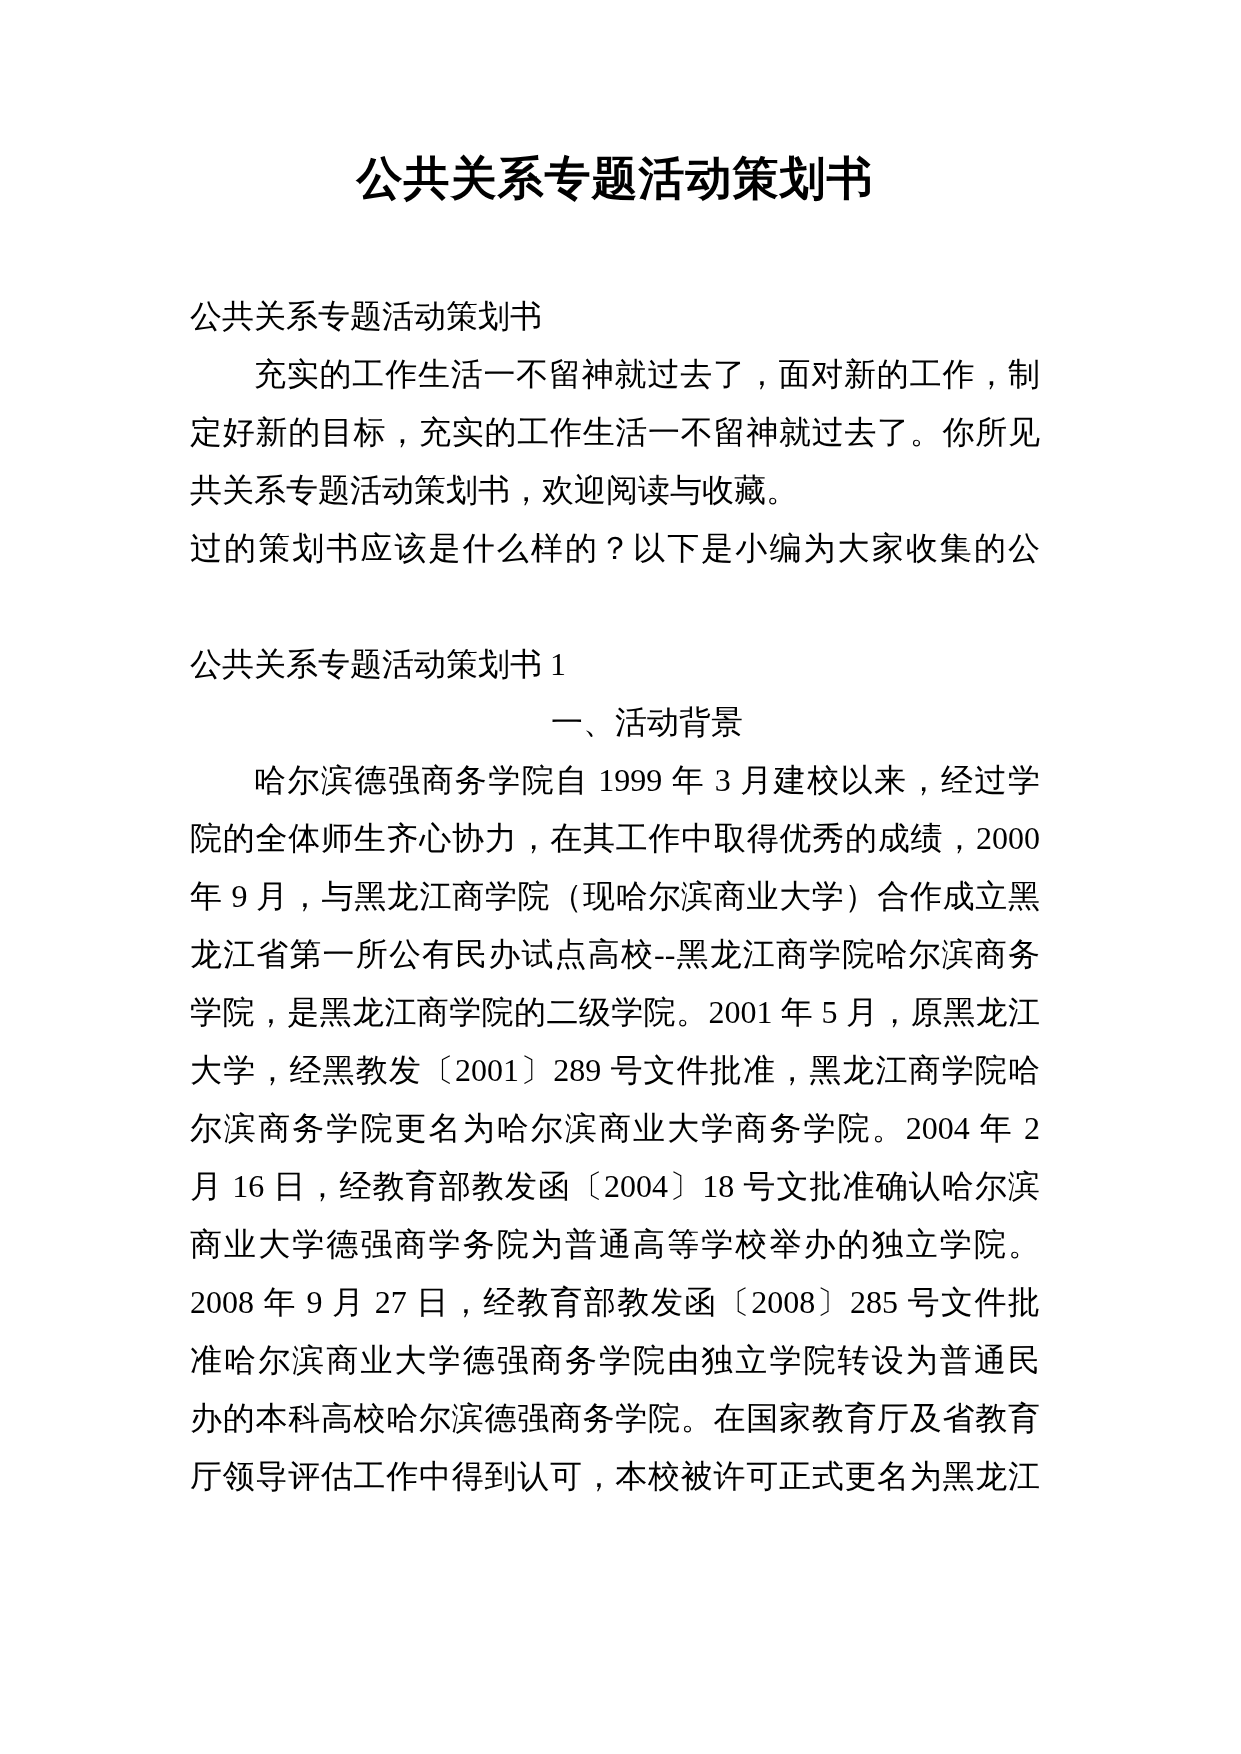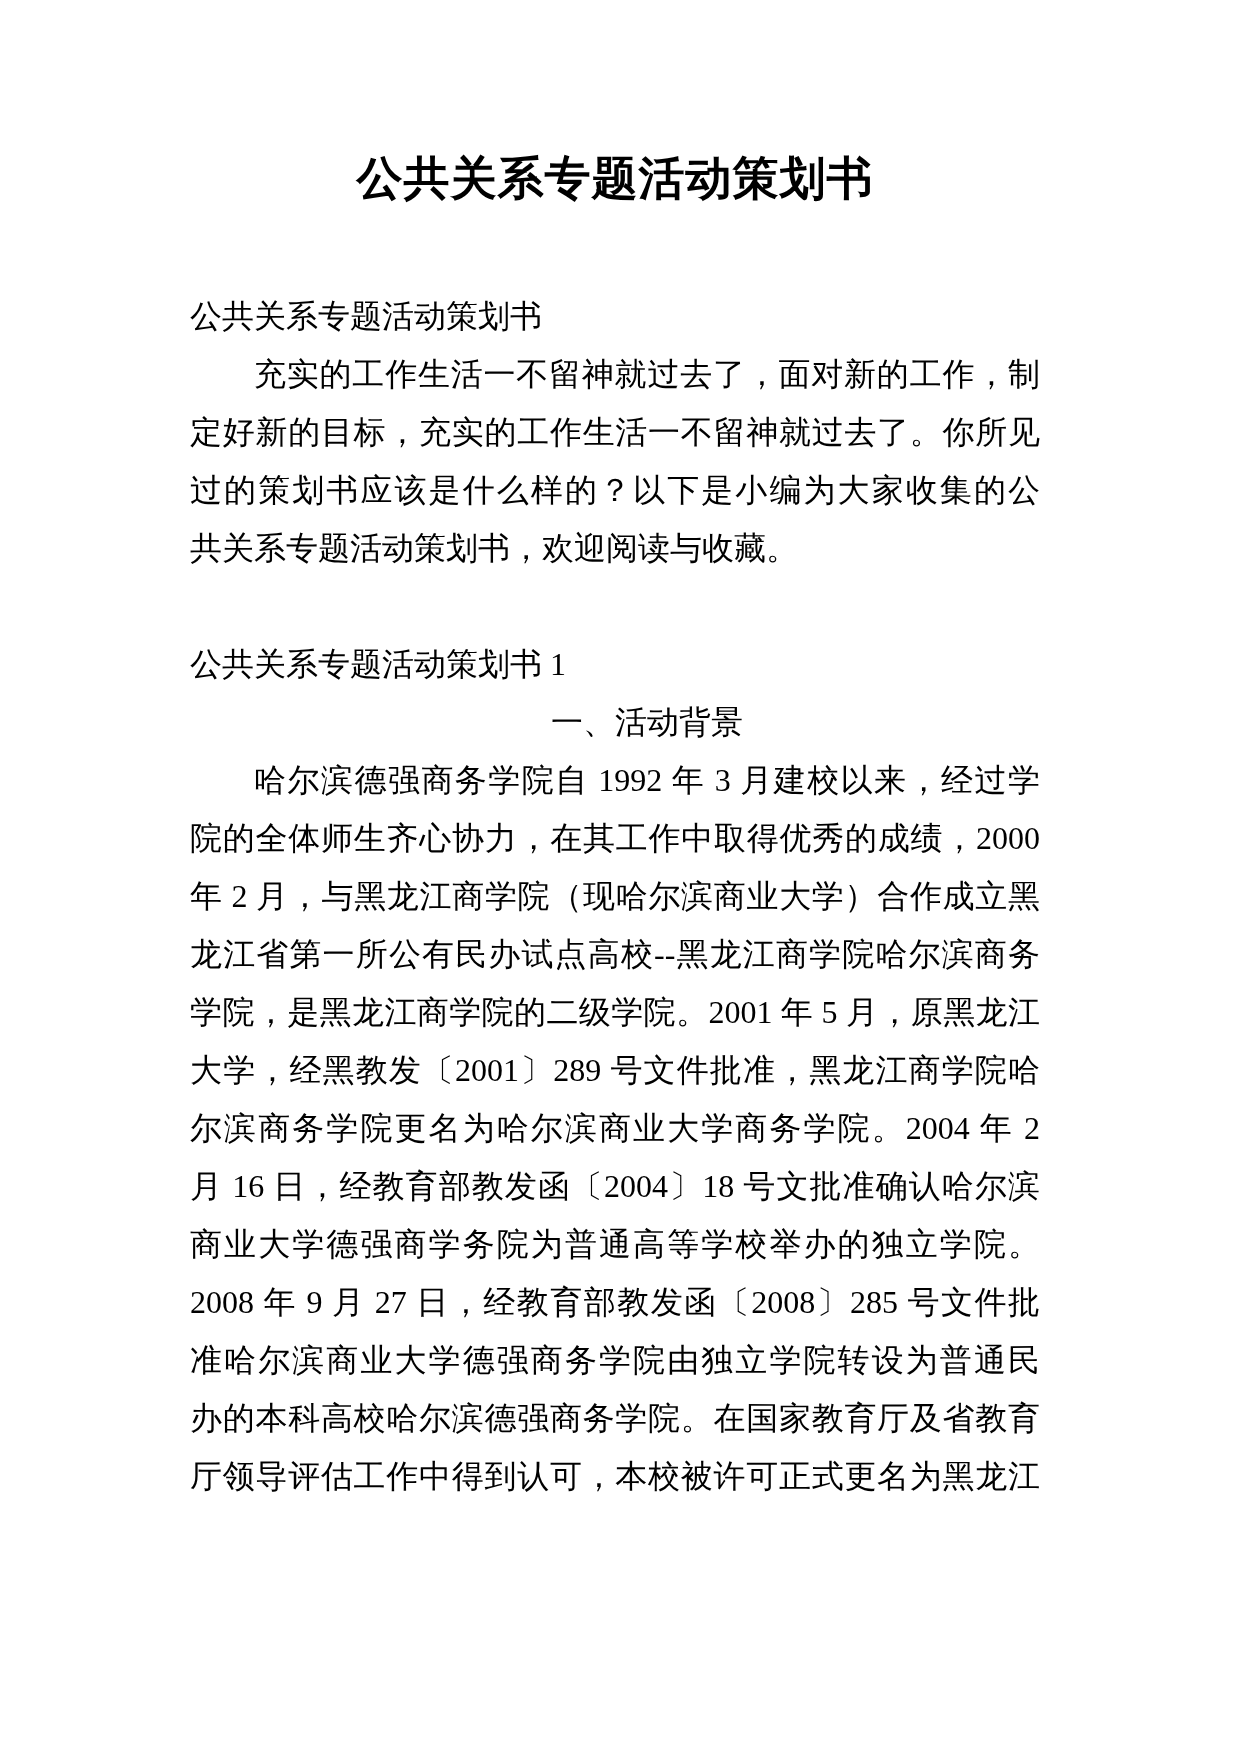--- a/index.html
+++ b/index.html
@@ -61,28 +61,28 @@
 </style>
 </head>
 <body>
 
 <div class="page">
   <h1 class="doc-title">公共关系专题活动策划书</h1>
   <div class="doc-body">
       <div class="line">公共关系专题活动策划书</div>
       <div class="line fill indent">充实的工作生活一不留神就过去了，面对新的工作，制</div>
       <div class="line fill">定好新的目标，充实的工作生活一不留神就过去了。你所见</div>
+      <div class="line">共关系专题活动策划书，欢迎阅读与收藏。</div>
       <div class="line fill">过的策划书应该是什么样的？以下是小编为大家收集的公</div>
-      <div class="line">共关系专题活动策划书，欢迎阅读与收藏。</div>
       <div class="line blank"></div>
       <div class="line">公共关系专题活动策划书 1</div>
       <div class="line indent">一、活动背景</div>
-      <div class="line fill indent">哈尔滨德强商务学院自 1992 年 3 月建校以来，经过学</div>
+      <div class="line fill indent">哈尔滨德强商务学院自 1999 年 3 月建校以来，经过学</div>
       <div class="line fill">院的全体师生齐心协力，在其工作中取得优秀的成绩，2000</div>
-      <div class="line fill">年 2 月，与黑龙江商学院（现哈尔滨商业大学）合作成立黑</div>
+      <div class="line fill">年 9 月，与黑龙江商学院（现哈尔滨商业大学）合作成立黑</div>
       <div class="line fill">龙江省第一所公有民办试点高校--黑龙江商学院哈尔滨商务</div>
       <div class="line fill">学院，是黑龙江商学院的二级学院。2001 年 5 月，原黑龙江</div>
       <div class="line fill">大学，经黑教发〔2001〕289 号文件批准，黑龙江商学院哈</div>
       <div class="line fill">尔滨商务学院更名为哈尔滨商业大学商务学院。2004 年 2</div>
       <div class="line fill">月 16 日，经教育部教发函〔2004〕18 号文批准确认哈尔滨</div>
       <div class="line fill">商业大学德强商学务院为普通高等学校举办的独立学院。</div>
       <div class="line fill">2008 年 9 月 27 日，经教育部教发函〔2008〕285 号文件批</div>
       <div class="line fill">准哈尔滨商业大学德强商务学院由独立学院转设为普通民</div>
       <div class="line fill">办的本科高校哈尔滨德强商务学院。在国家教育厅及省教育</div>
       <div class="line fill">厅领导评估工作中得到认可，本校被许可正式更名为黑龙江</div>

